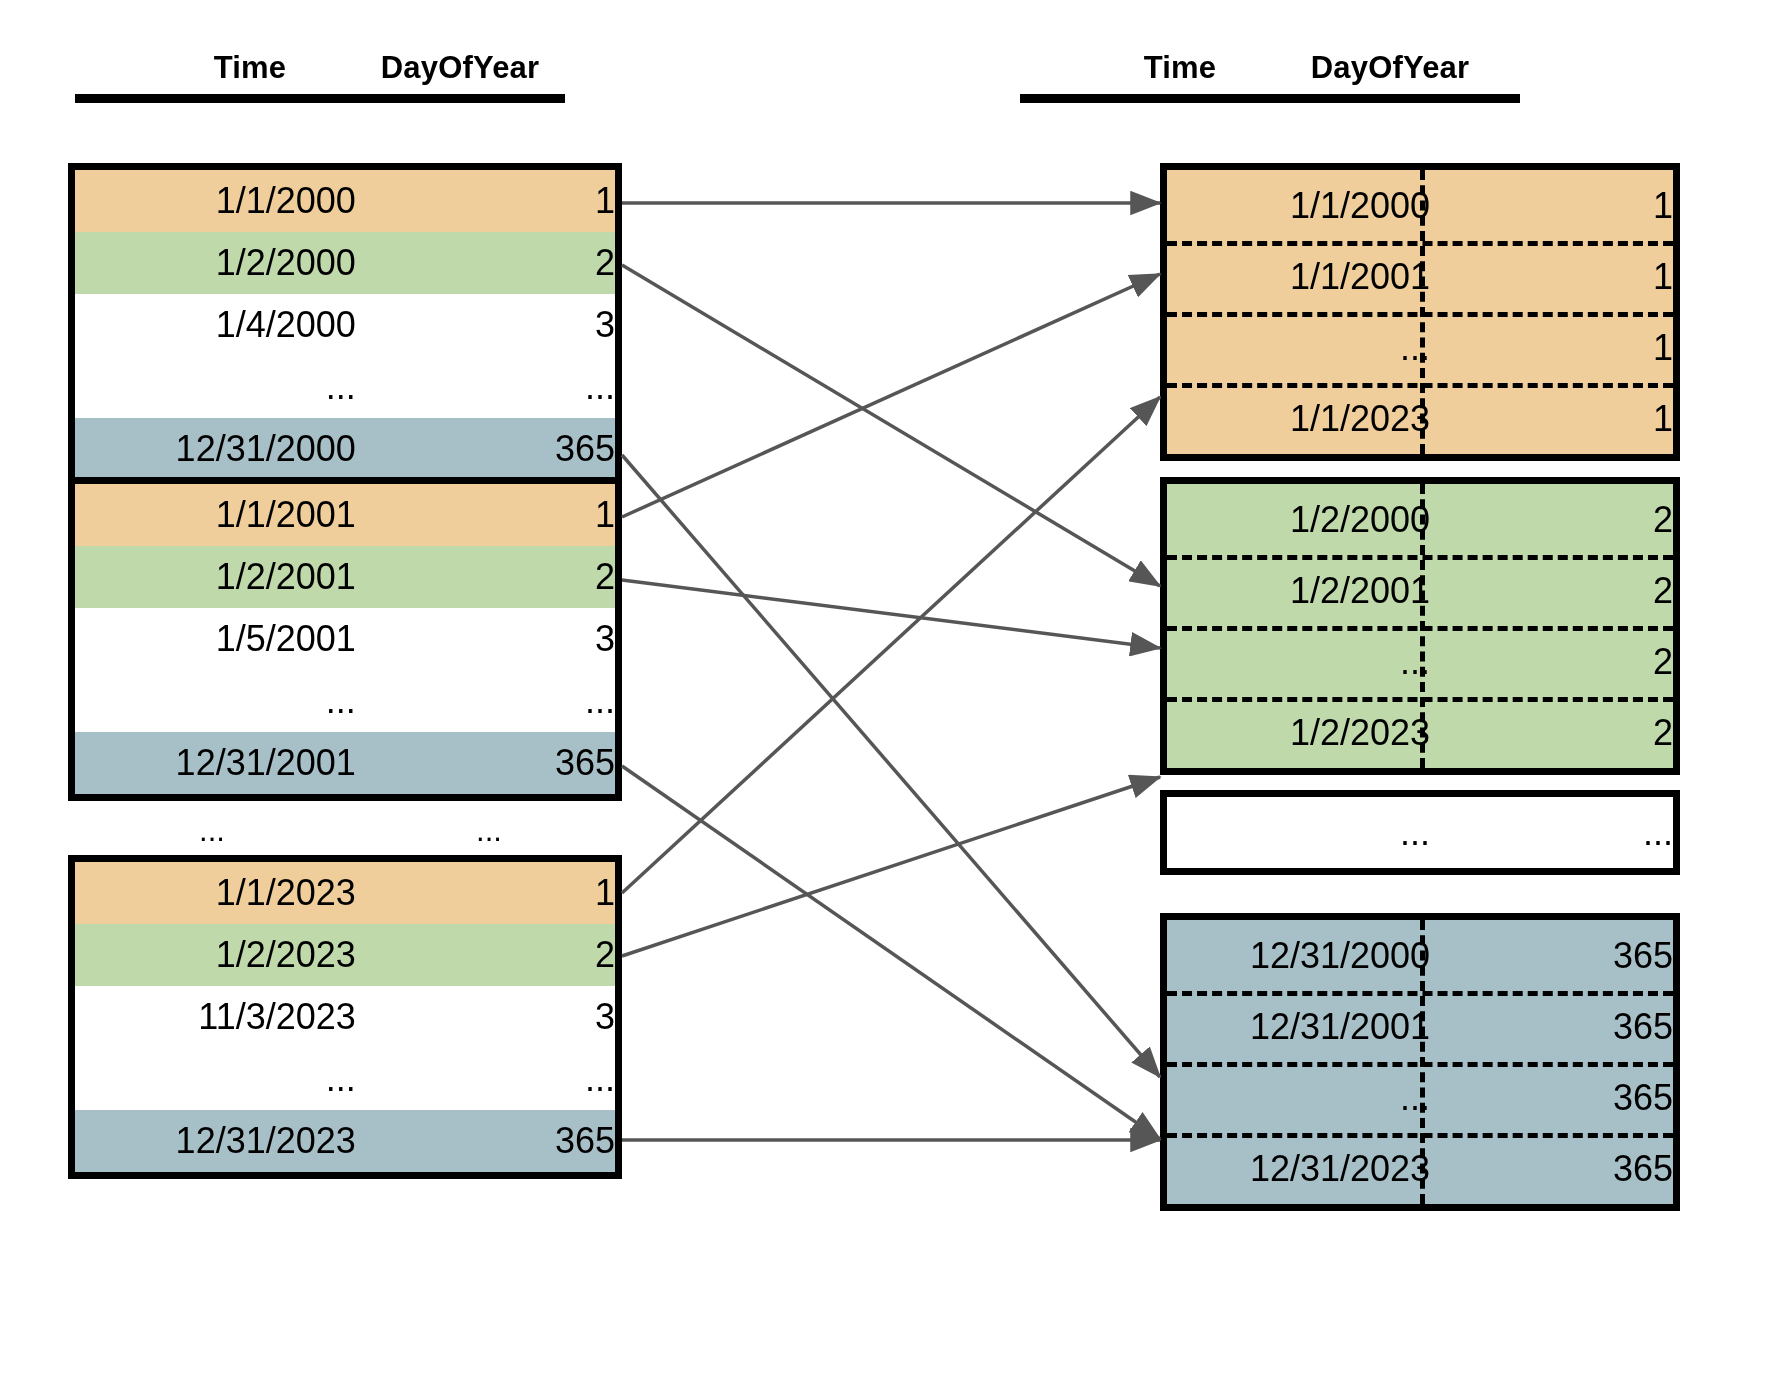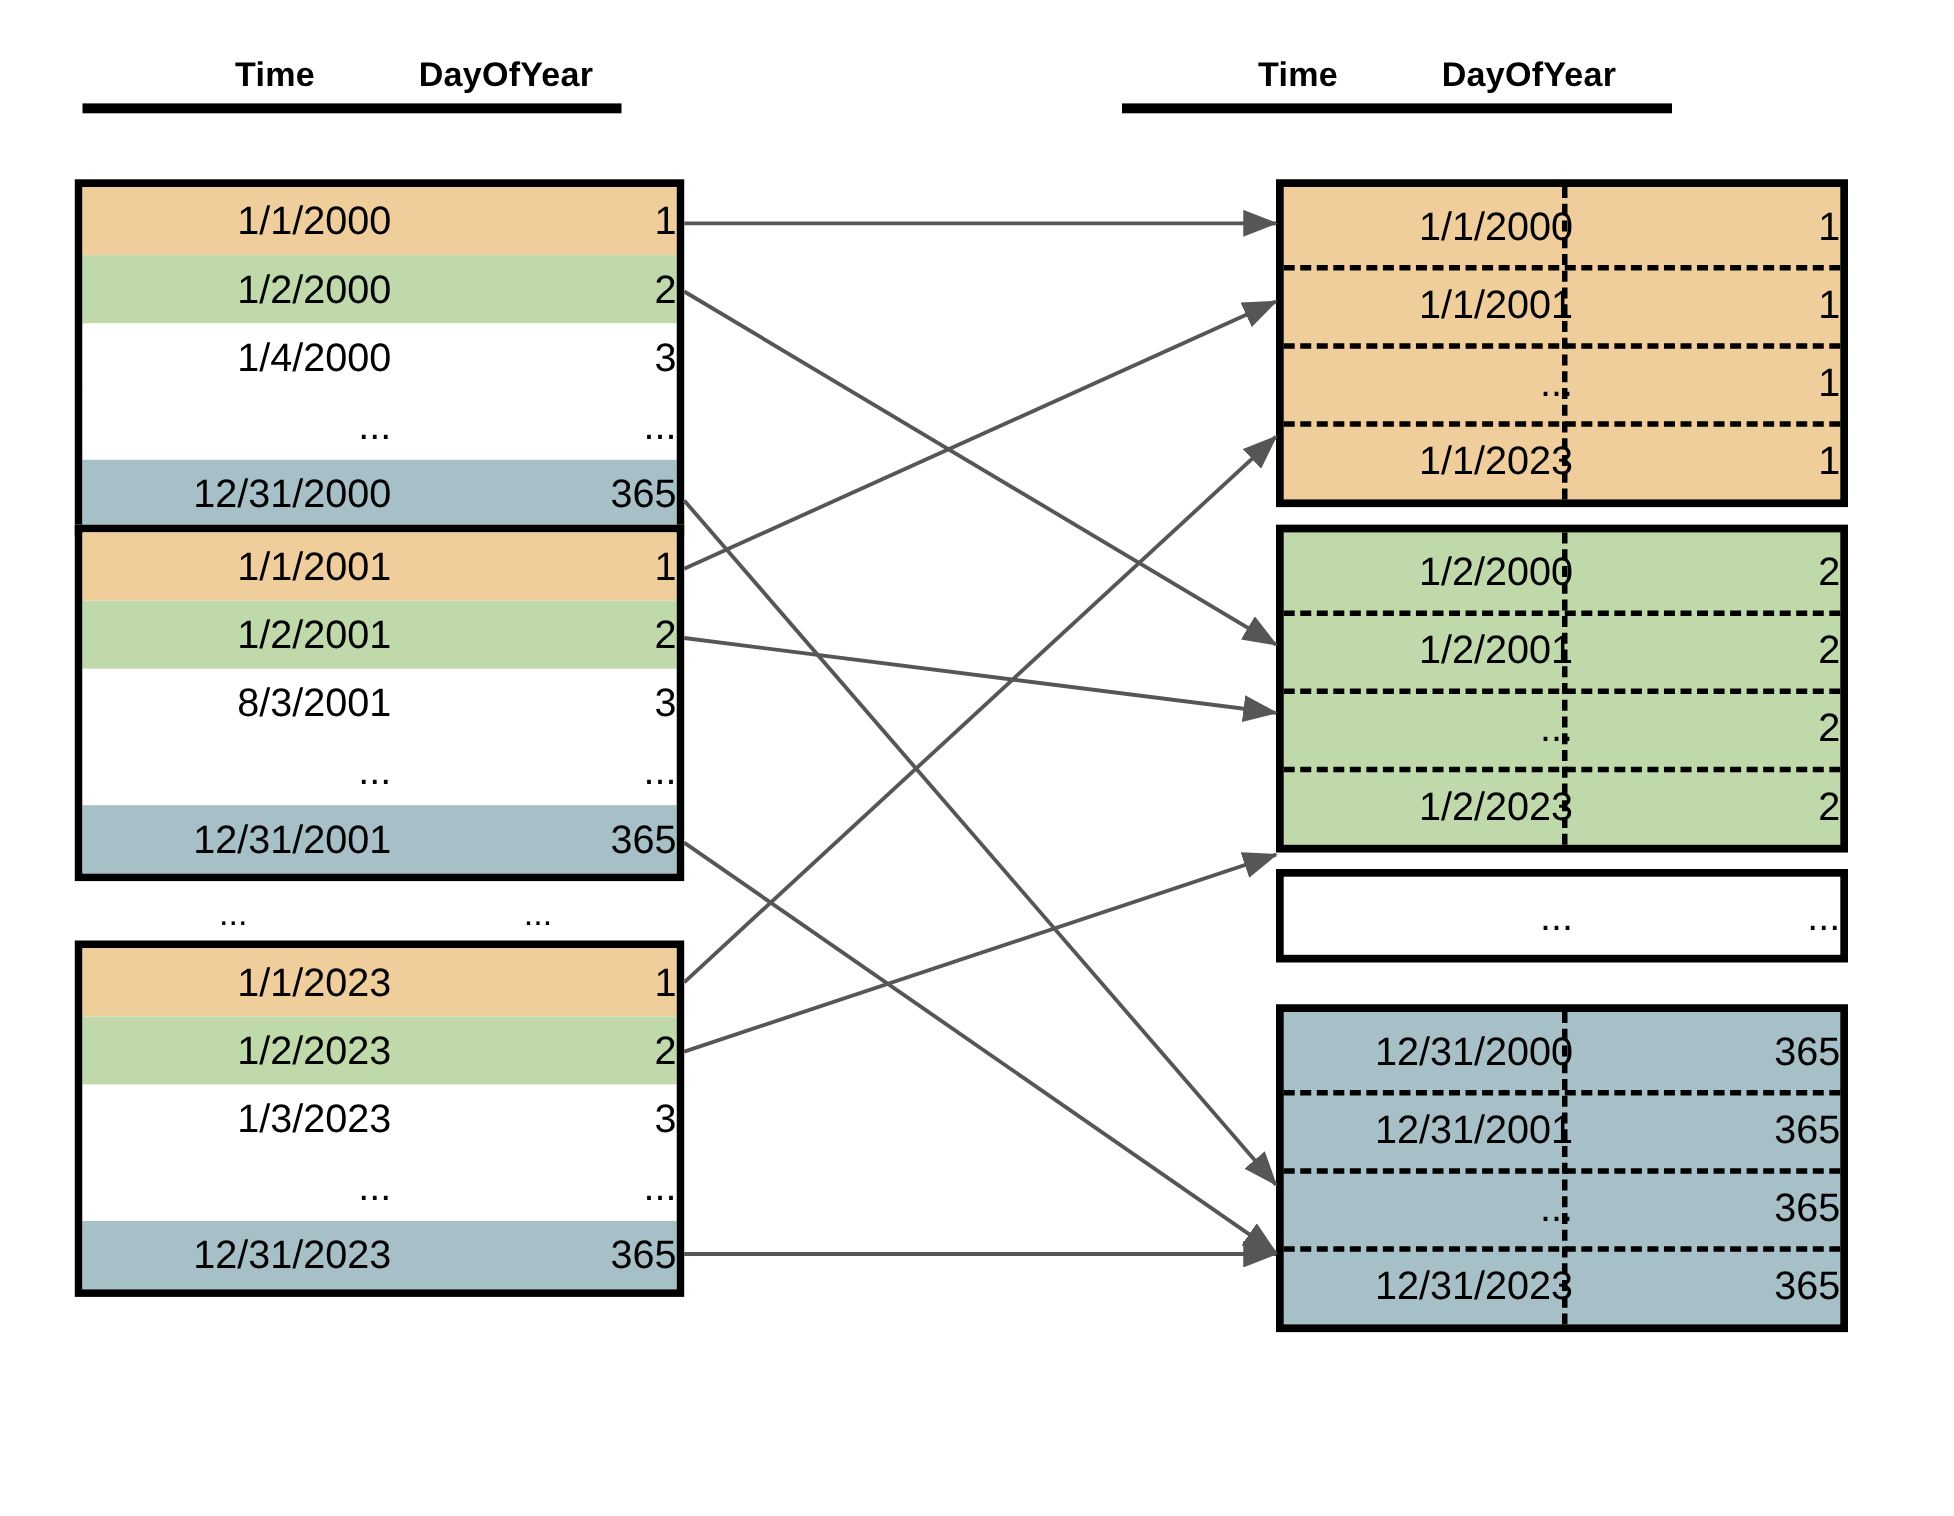--- a/index.html
+++ b/index.html
@@ -84,21 +84,21 @@
       <div class="tbl" style="left: 68px; top: 477px; width: 554px; height: 324px;">
         <div class="trow" style="height: 62px; background: rgb(240, 206, 155);">
           <div class="cell c-time">1/1/2001</div>
           <div class="cell c-doy">1</div>
         </div>
         <div class="trow" style="height: 62px; background: rgb(191, 217, 171);">
           <div class="cell c-time">1/2/2001</div>
           <div class="cell c-doy">2</div>
         </div>
         <div class="trow" style="height: 62px; background: rgb(255, 255, 255);">
-          <div class="cell c-time">8/3/2001</div>
+          <div class="cell c-time">1/5/2001</div>
           <div class="cell c-doy">3</div>
         </div>
         <div class="trow" style="height: 62px; background: rgb(255, 255, 255);">
           <div class="cell c-time">...</div>
           <div class="cell c-doy">...</div>
         </div>
         <div class="trow" style="height: 62px; background: rgb(167, 191, 199);">
           <div class="cell c-time">12/31/2001</div>
           <div class="cell c-doy">365</div>
         </div>
@@ -106,21 +106,21 @@
       <div class="tbl" style="left: 68px; top: 855px; width: 554px; height: 324px;">
         <div class="trow" style="height: 62px; background: rgb(240, 206, 155);">
           <div class="cell c-time">1/1/2023</div>
           <div class="cell c-doy">1</div>
         </div>
         <div class="trow" style="height: 62px; background: rgb(191, 217, 171);">
           <div class="cell c-time">1/2/2023</div>
           <div class="cell c-doy">2</div>
         </div>
         <div class="trow" style="height: 62px; background: rgb(255, 255, 255);">
-          <div class="cell c-time">1/3/2023</div>
+          <div class="cell c-time">11/3/2023</div>
           <div class="cell c-doy">3</div>
         </div>
         <div class="trow" style="height: 62px; background: rgb(255, 255, 255);">
           <div class="cell c-time">...</div>
           <div class="cell c-doy">...</div>
         </div>
         <div class="trow" style="height: 62px; background: rgb(167, 191, 199);">
           <div class="cell c-time">12/31/2023</div>
           <div class="cell c-doy">365</div>
         </div>

